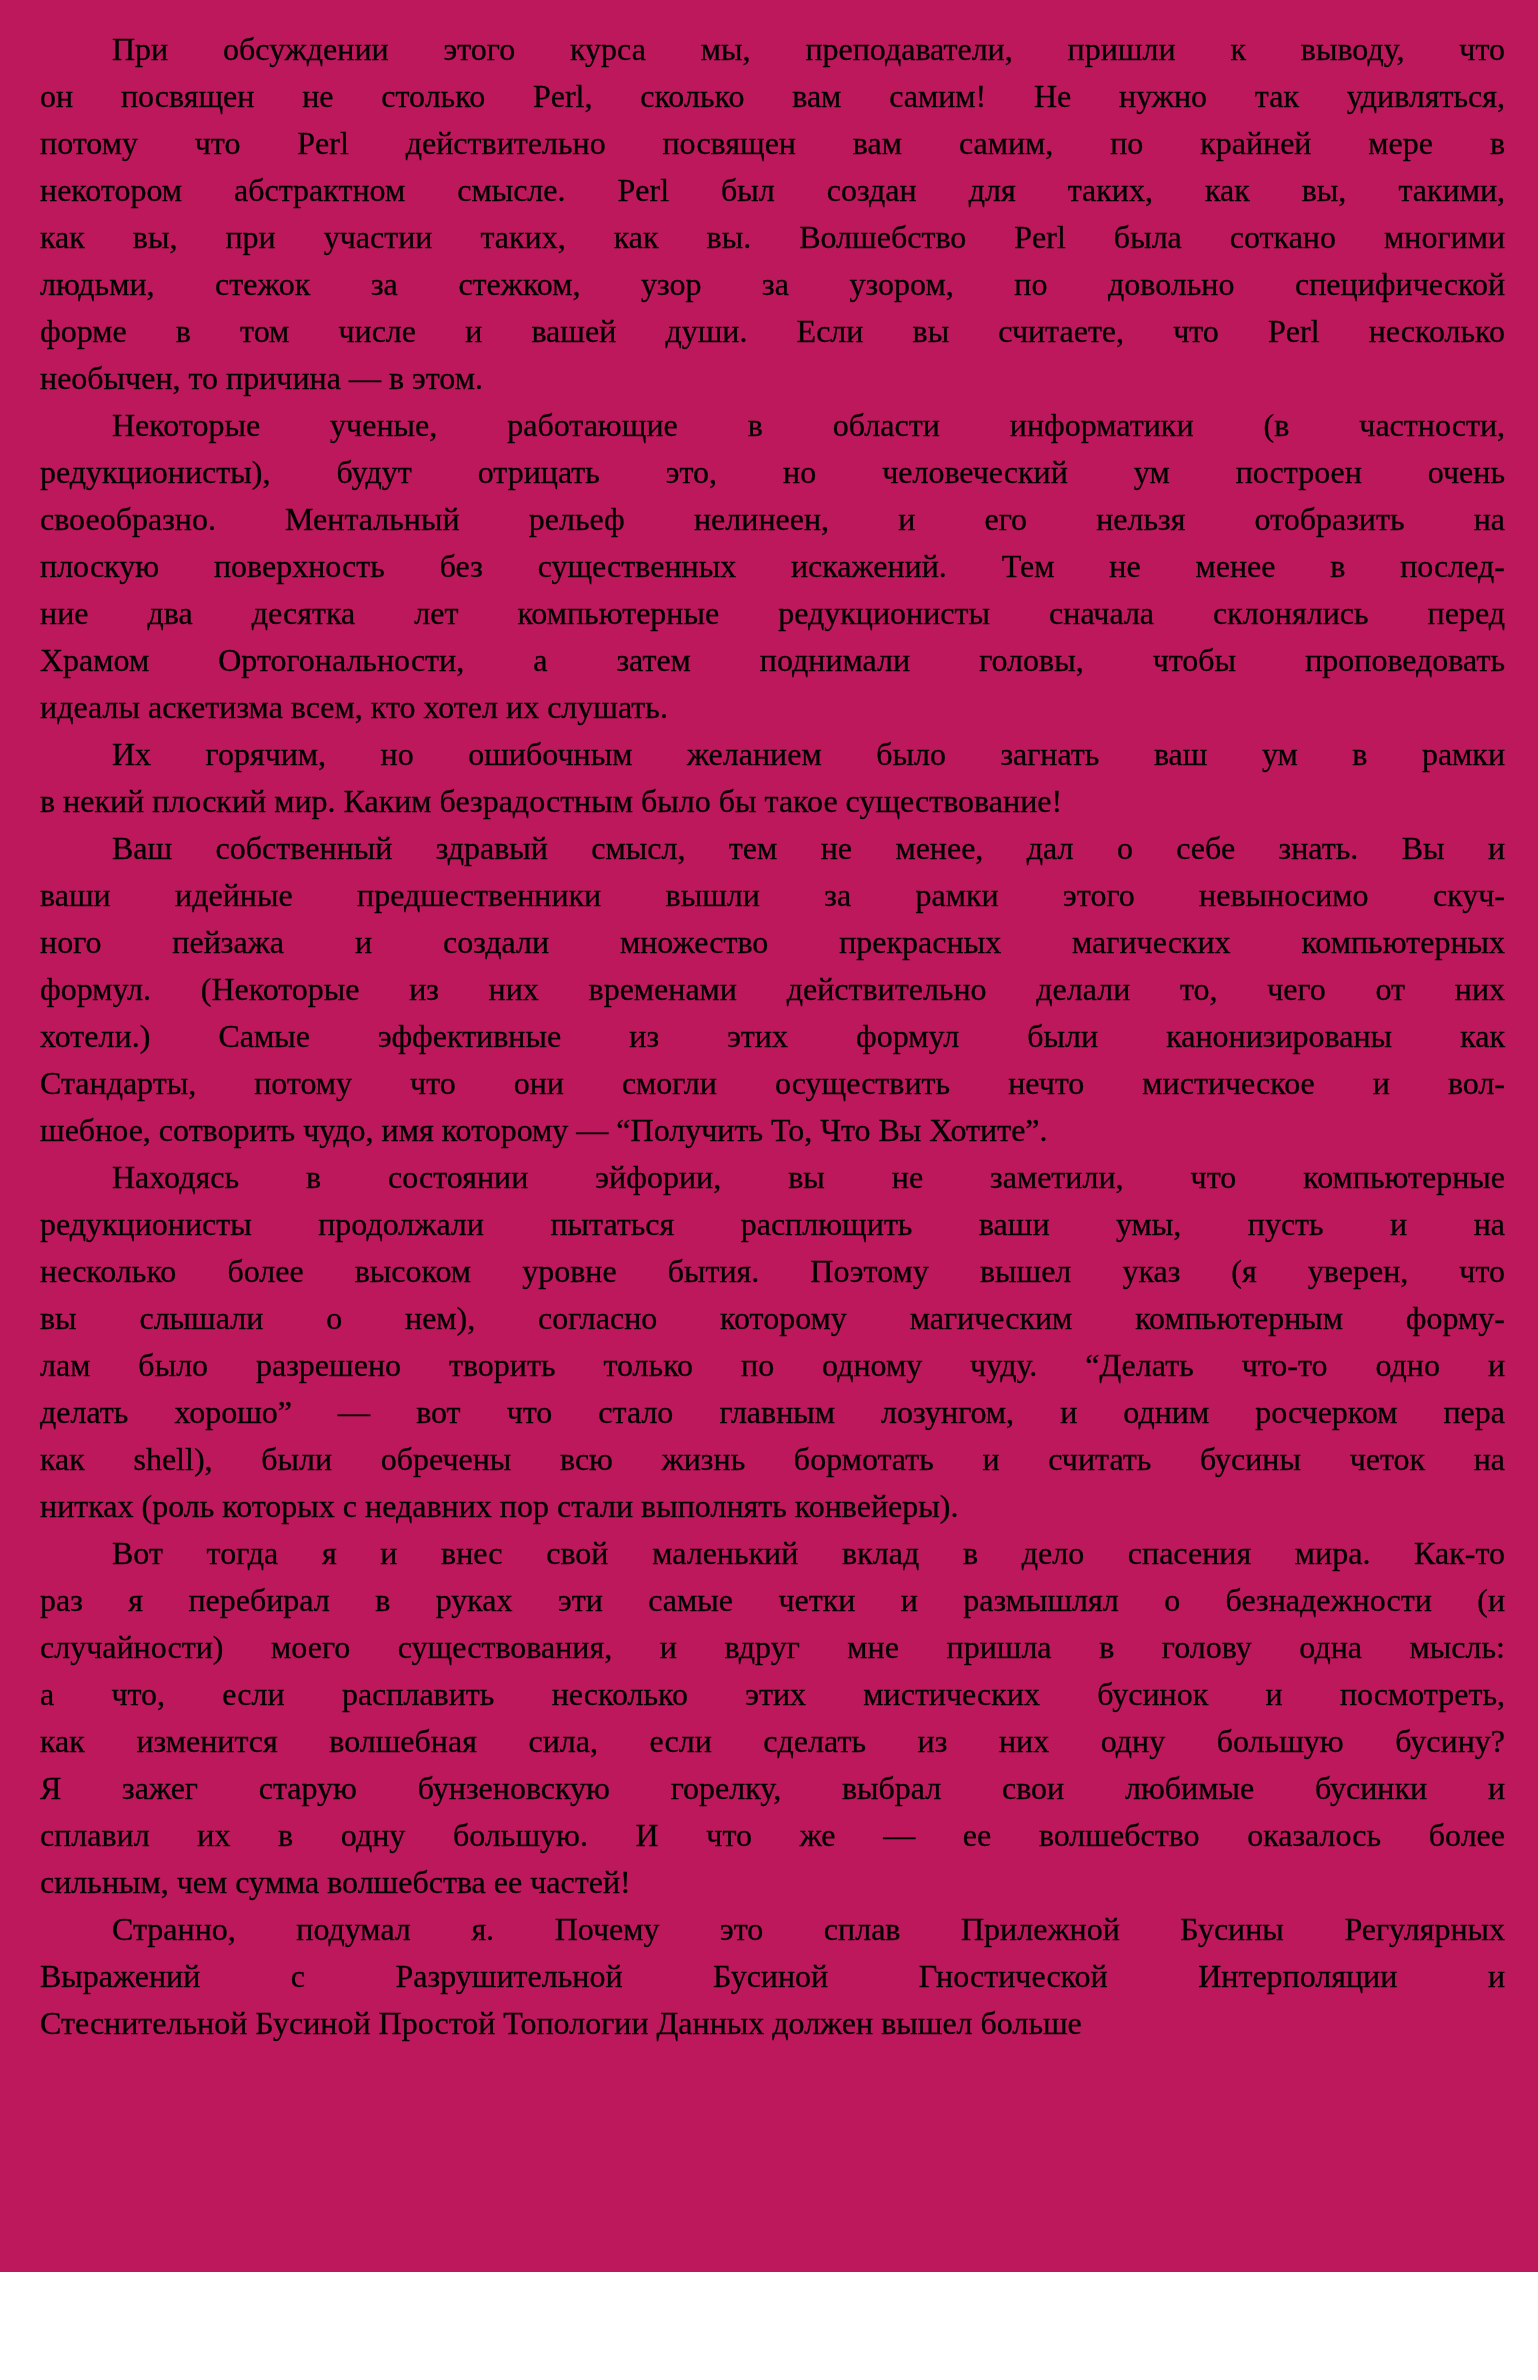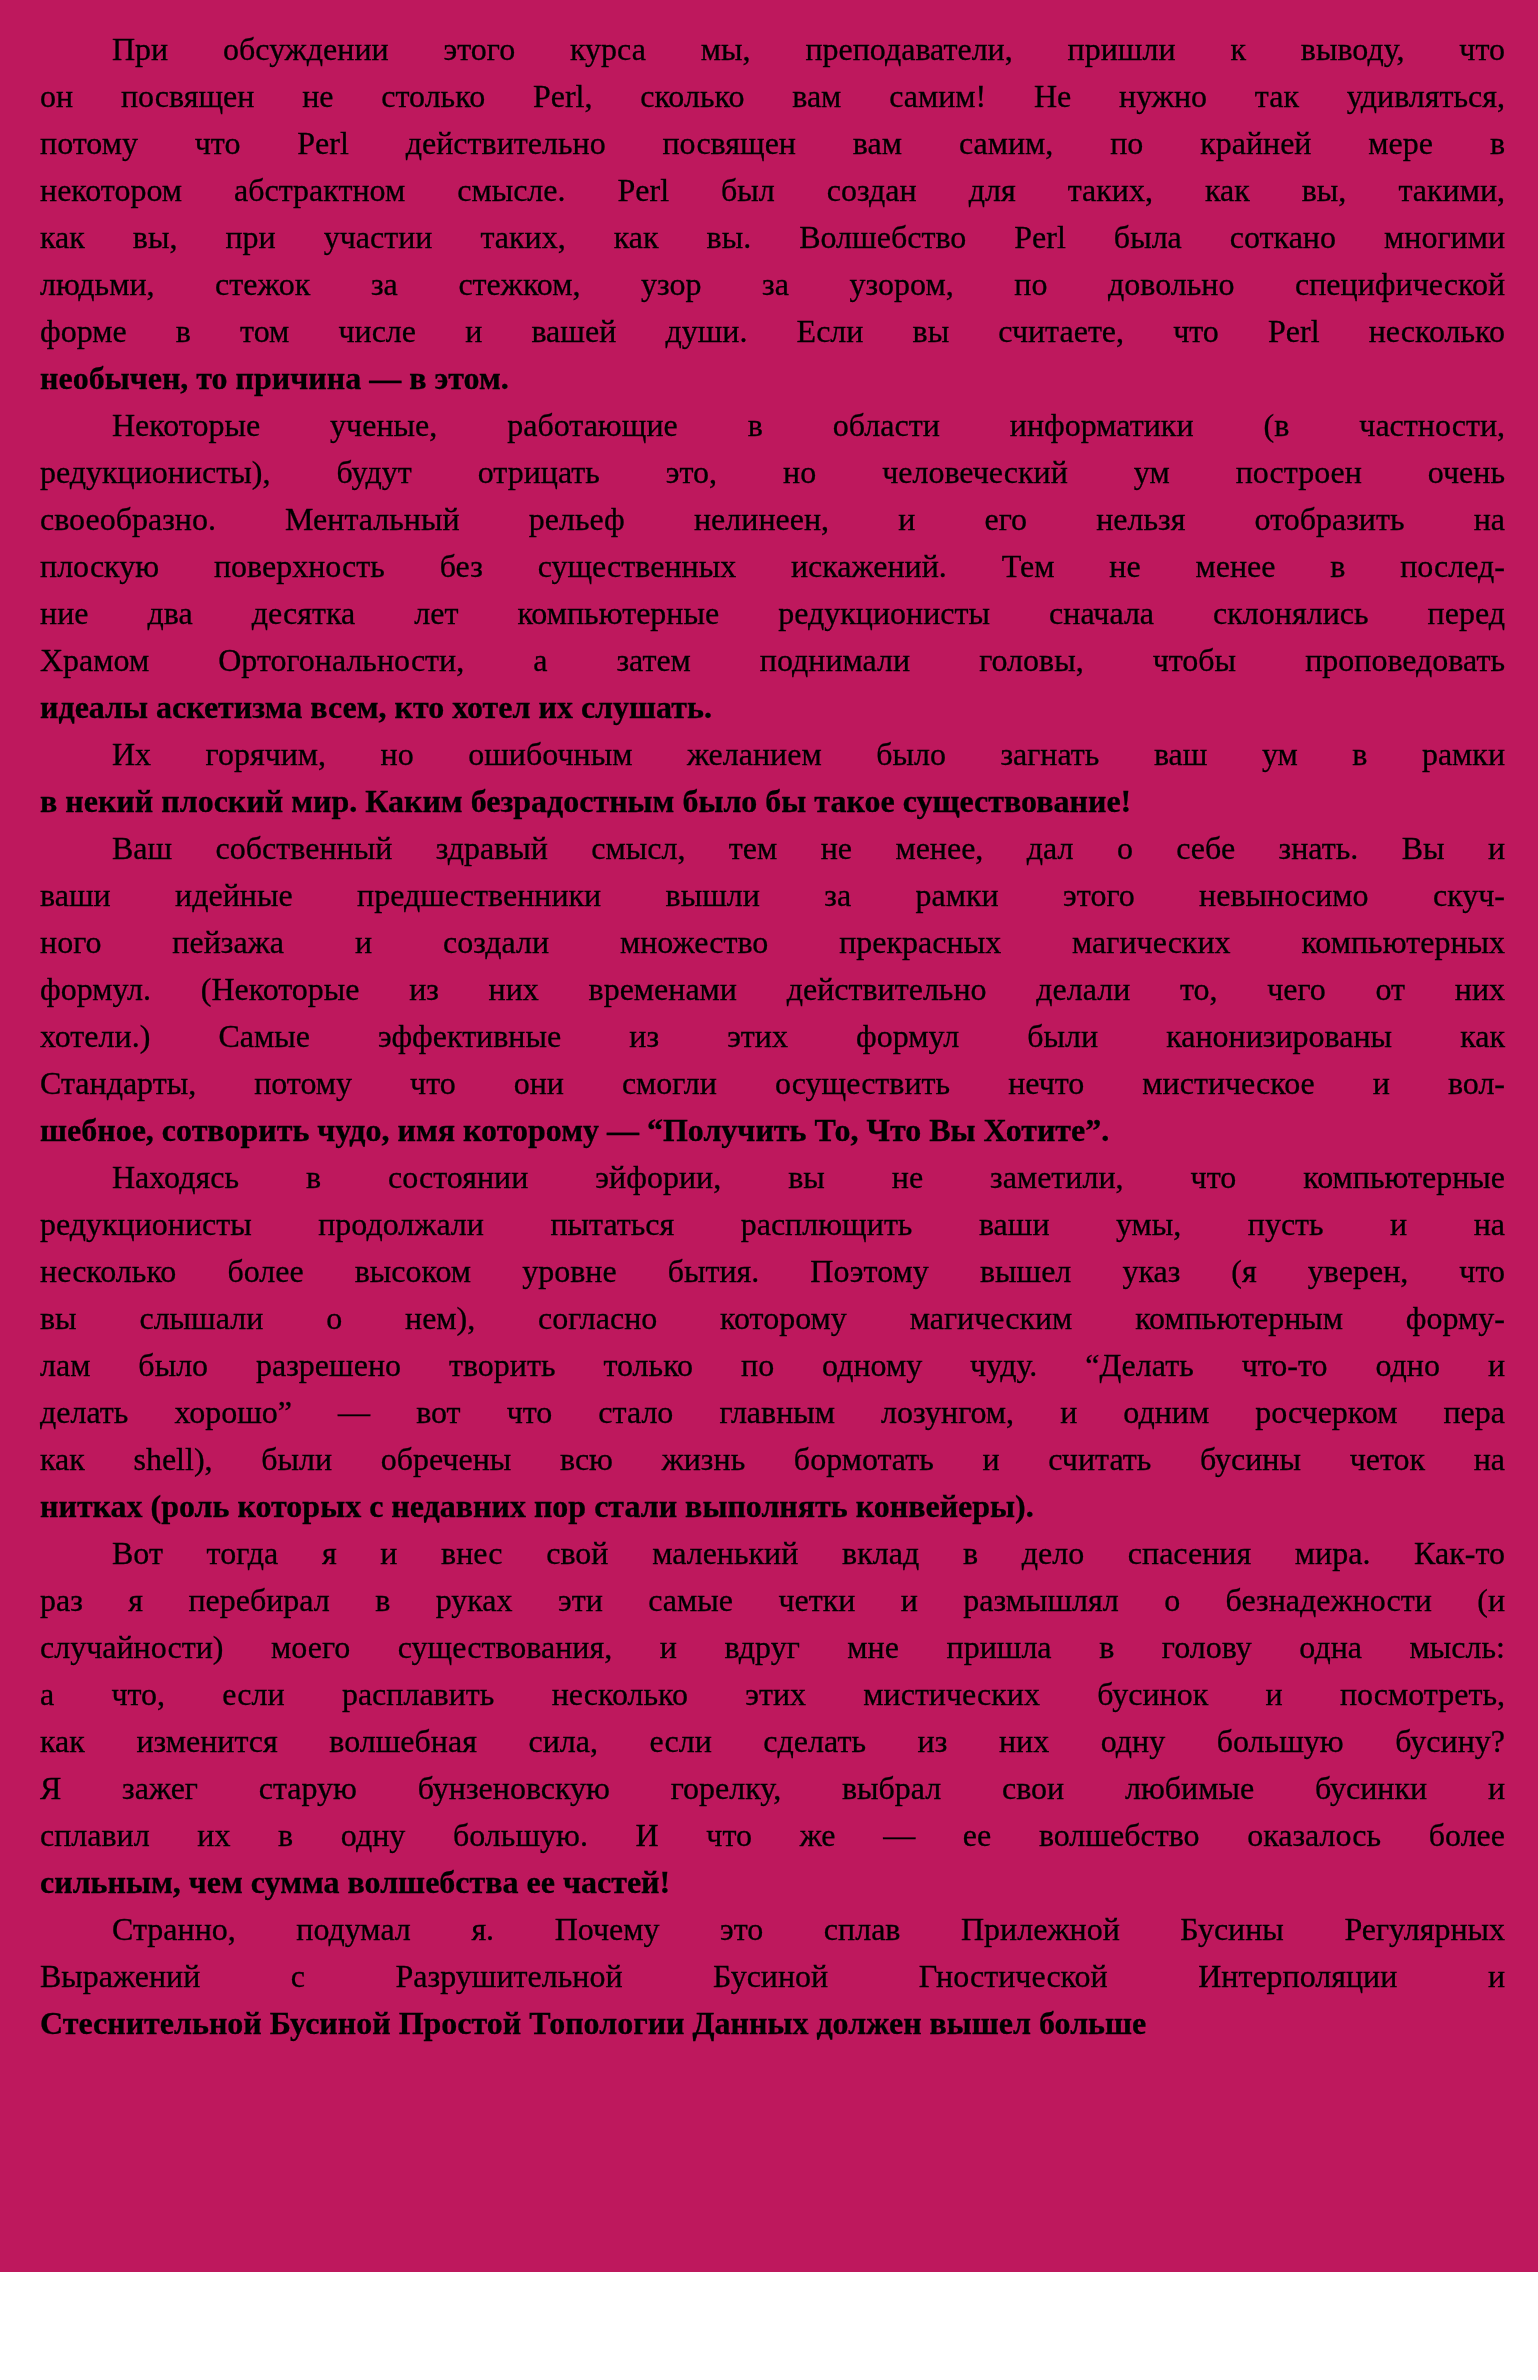--- a/index.html
+++ b/index.html
@@ -32,21 +32,20 @@
   .line {
     display: block;
     text-align: justify;
     text-align-last: justify;
   }
   .line.first {
     text-indent: 72px;
   }
   .line.last {
     text-align-last: left;
-    font-weight: bold;
   }
   .footer-page-number {
     position: absolute;
     left: 31px;
     top: 2296px;
     font-size: 57px;
     font-weight: bold;
     line-height: 1;
     -webkit-text-stroke: 0.4px #000;
   }

